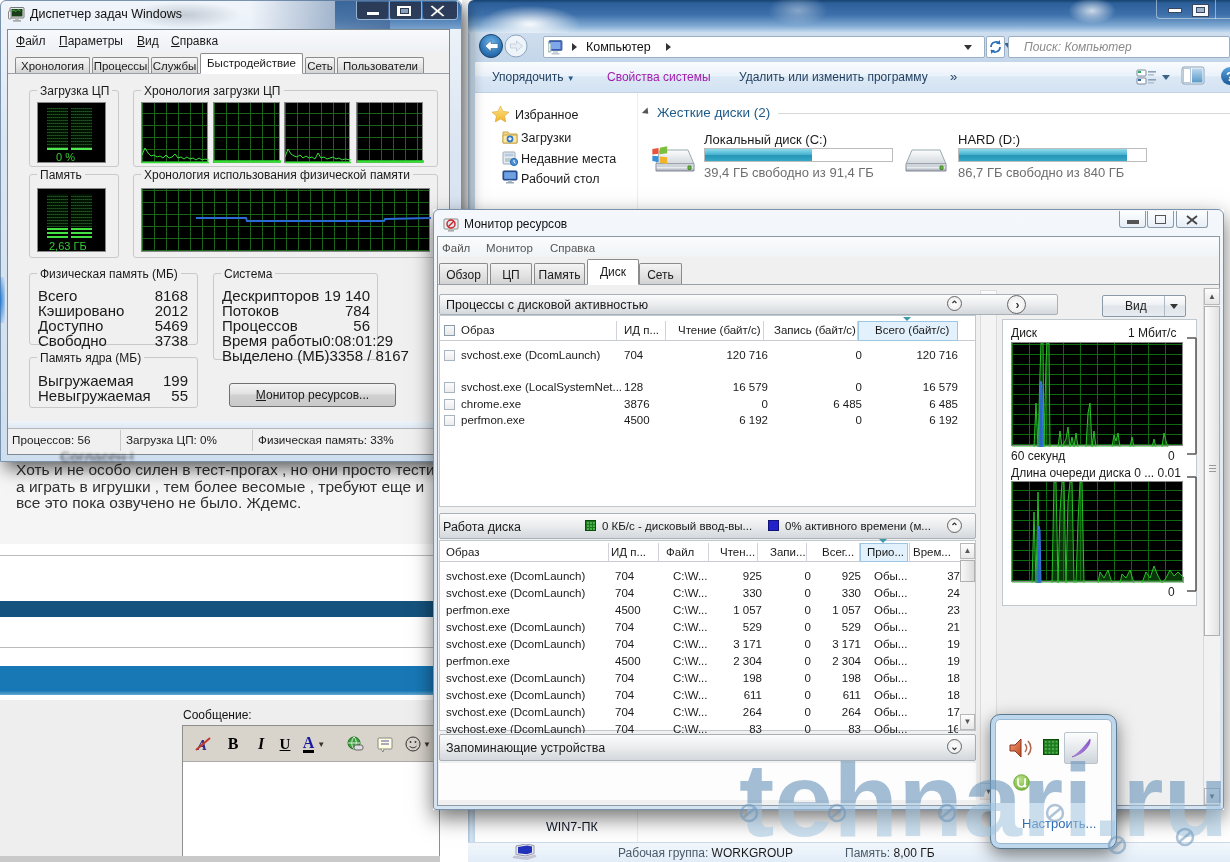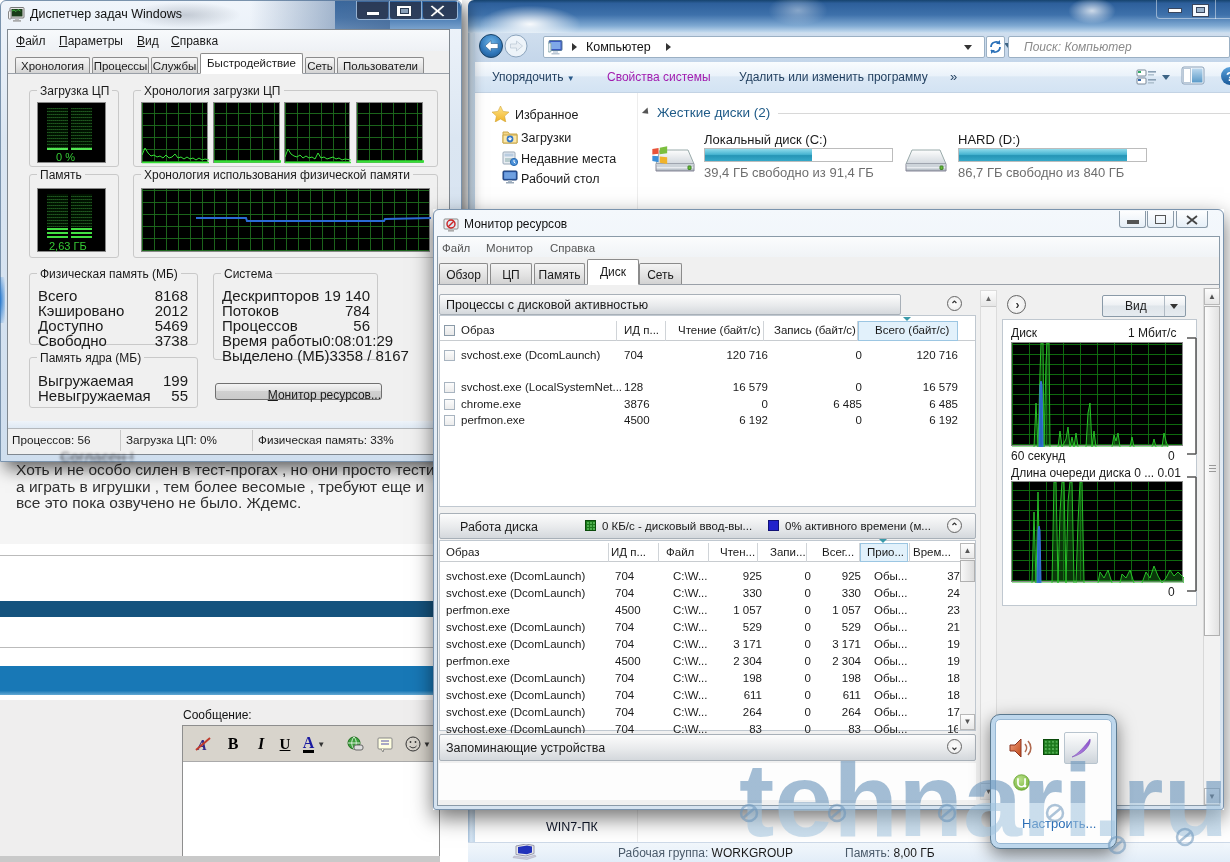--- a/index.html
+++ b/index.html
@@ -413,21 +413,21 @@
     </div>
  <div class="srow" style="left:222px;top:332px;width:148px">
       <span>Время работы</span>
       <span>0:08:01:29</span>
     </div>
  <div class="srow" style="left:222px;top:347px;width:148px">
       <span>Выделено (МБ)</span>
       <span>3358 / 8167</span>
     </div>
 
- <div class="abs" style="left:215px;top:383px;width:167px;height:17px;background:linear-gradient(#f4f4f4,#e2e2e2 45%,#d0d0d0 50%,#cacaca);border:1px solid #707070;border-radius:3px;text-align:right;font-size:12px;color:#1a1a1a;line-height:22px;z-index:2"><u>М</u>онитор ресурсов...</div>
+ <div class="abs" style="left:229px;top:383px;width:167px;height:24px;background:linear-gradient(#f4f4f4,#e2e2e2 45%,#d0d0d0 50%,#cacaca);border:1px solid #707070;border-radius:3px;text-align:center;font-size:12px;color:#1a1a1a;line-height:22px;z-index:2"><u>М</u>онитор ресурсов...</div>
 
  <div class="abs" style="left:8px;top:421px;width:441px;height:7px;background:linear-gradient(#eef4fa,#dfe9f4)"></div>
  <div class="abs" style="left:8px;top:428px;width:441px;height:26px;background:#f0f0f0;border-top:1px solid #b4b8bc"></div>
  <div class="abs tt" style="left:12px;top:433px;font-size:11.7px;color:#1a1a1a">Процессов: 56</div>
  <div class="abs" style="left:120px;top:430px;width:1px;height:21px;background:#c8c8c8"></div>
  <div class="abs tt" style="left:126px;top:433px;font-size:11.7px;color:#1a1a1a">Загрузка ЦП: 0%</div>
  <div class="abs" style="left:252px;top:430px;width:1px;height:21px;background:#c8c8c8"></div>
  <div class="abs tt" style="left:258px;top:433px;font-size:11.7px;color:#1a1a1a">Физическая память: 33%</div>
 
  <div class="abs" style="left:0;top:277px;width:5px;height:46px;background:radial-gradient(ellipse at 0% 50%,#2b7cd0,rgba(43,124,208,0) 95%)"></div>
@@ -474,21 +474,21 @@
     <div class="abs tt" style="left:53px;top:33px;font-size:11.5px;color:#555">Монитор</div>
     <div class="abs tt" style="left:117px;top:33px;font-size:11.5px;color:#555">Справка</div>
 
  <div class="rtab" style="left:6px;width:49px">Обзор</div>
  <div class="rtab" style="left:57px;width:42px">ЦП</div>
  <div class="rtab" style="left:101px;width:51px">Память</div>
  <div class="rtab" style="left:206px;width:43px">Сеть</div>
  <div class="rtab" style="left:154px;top:50px;width:52px;height:26px;line-height:25px;background:#fff;z-index:2;border-bottom:1px solid #fff" id="rtabactive">Диск</div>
  <div class="abs" style="left:5px;top:75px;width:781px;height:521px;background:#f0f0f0;border-top:1px solid #9aa0a8;z-index:1"></div>
 
- <div class="abs shdr" style="left:6px;top:85px;width:462px"><span style="margin-left:6px">Процессы с дисковой активностью</span></div>
+ <div class="abs shdr" style="left:6px;top:85px;width:619px"><span style="margin-left:6px">Процессы с дисковой активностью</span></div>
  <div class="abs circ" style="left:514px;top:87px">
       <span style="margin-top:1px">⌃</span>
     </div>
  <div class="abs" style="left:6px;top:106px;width:537px;height:192px;background:#fff;border:1px solid #c0c8d0;z-index:1"></div>
 
  <div class="abs" style="left:7px;top:112px;width:535px;height:20px;background:#fff;border-bottom:1px solid #c8ccd0;z-index:2"></div>
  <div class="abs chk" style="left:11px;top:116px"></div>
  <div class="abs tt th1" style="left:28px;top:115px">Образ</div>
  <div class="abs tt th1" style="left:191px;top:115px">ИД п...</div>
  <div class="abs tt th1" style="left:245px;top:115px">Чтение (байт/с)</div>
@@ -527,21 +527,21 @@
     </div>
  <div class="trow" style="top:204px">
       <span class="chk2"></span>
       <span class="c-img">perfmon.exe</span>
       <span class="c-pid">4500</span>
       <span class="c-r">6 192</span>
       <span class="c-w">0</span>
       <span class="c-t">6 192</span>
     </div>
 
- <div class="abs shdr" style="left:6px;top:304px;width:537px;height:26px;line-height:26px"><span style="margin-left:20px">Работа диска</span></div>
+ <div class="abs shdr" style="left:6px;top:304px;width:537px;height:26px;line-height:26px"><span style="margin-left:3px">Работа диска</span></div>
  <div class="abs" style="left:152px;top:311px;width:11px;height:11px;background:#1a7a1a;border:1px solid #0a4a0a;z-index:3;background-image:radial-gradient(circle at 2px 2px,#4fae4f 1px,transparent 1px);background-size:3px 3px"></div>
  <div class="abs tt" style="left:169px;top:311px;font-size:11.5px;color:#1a1a1a;z-index:3">0 КБ/с - дисковый ввод-вы...</div>
  <div class="abs" style="left:335px;top:311px;width:11px;height:11px;background:#2222cc;border:1px solid #111177;z-index:3"></div>
  <div class="abs tt" style="left:352px;top:311px;font-size:11.5px;color:#1a1a1a;z-index:3">0% активного времени (м...</div>
  <div class="abs circ" style="left:514px;top:309px">
       <span style="margin-top:1px">⌃</span>
     </div>
  <div class="abs" style="left:6px;top:331px;width:537px;height:191px;background:#fff;border:1px solid #c0c8d0;z-index:1"></div>
 
  <div class="abs" style="left:7px;top:334px;width:535px;height:19px;background:#fff;border-bottom:1px solid #c8ccd0;z-index:2"></div>

